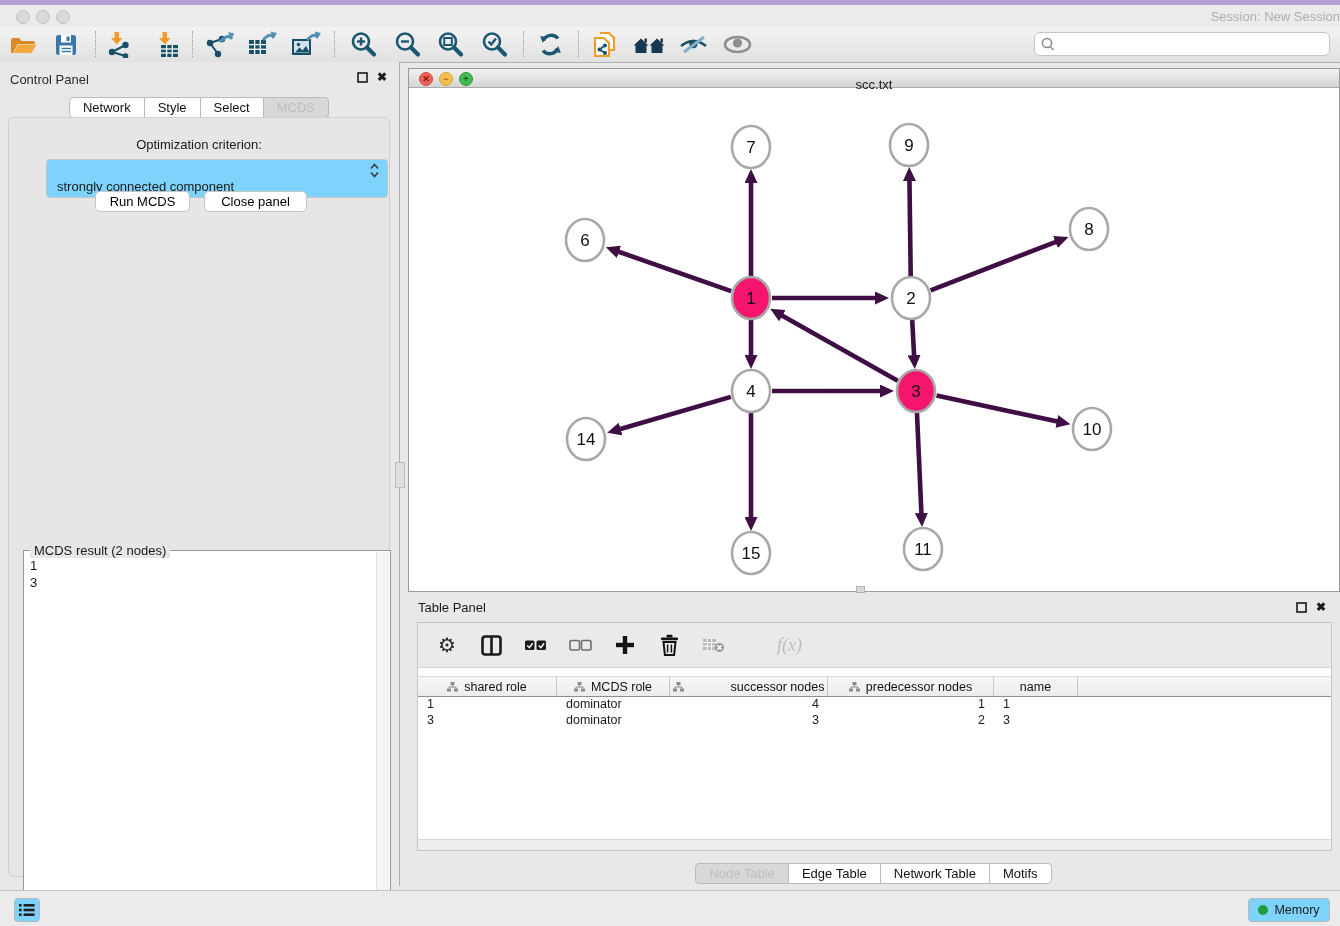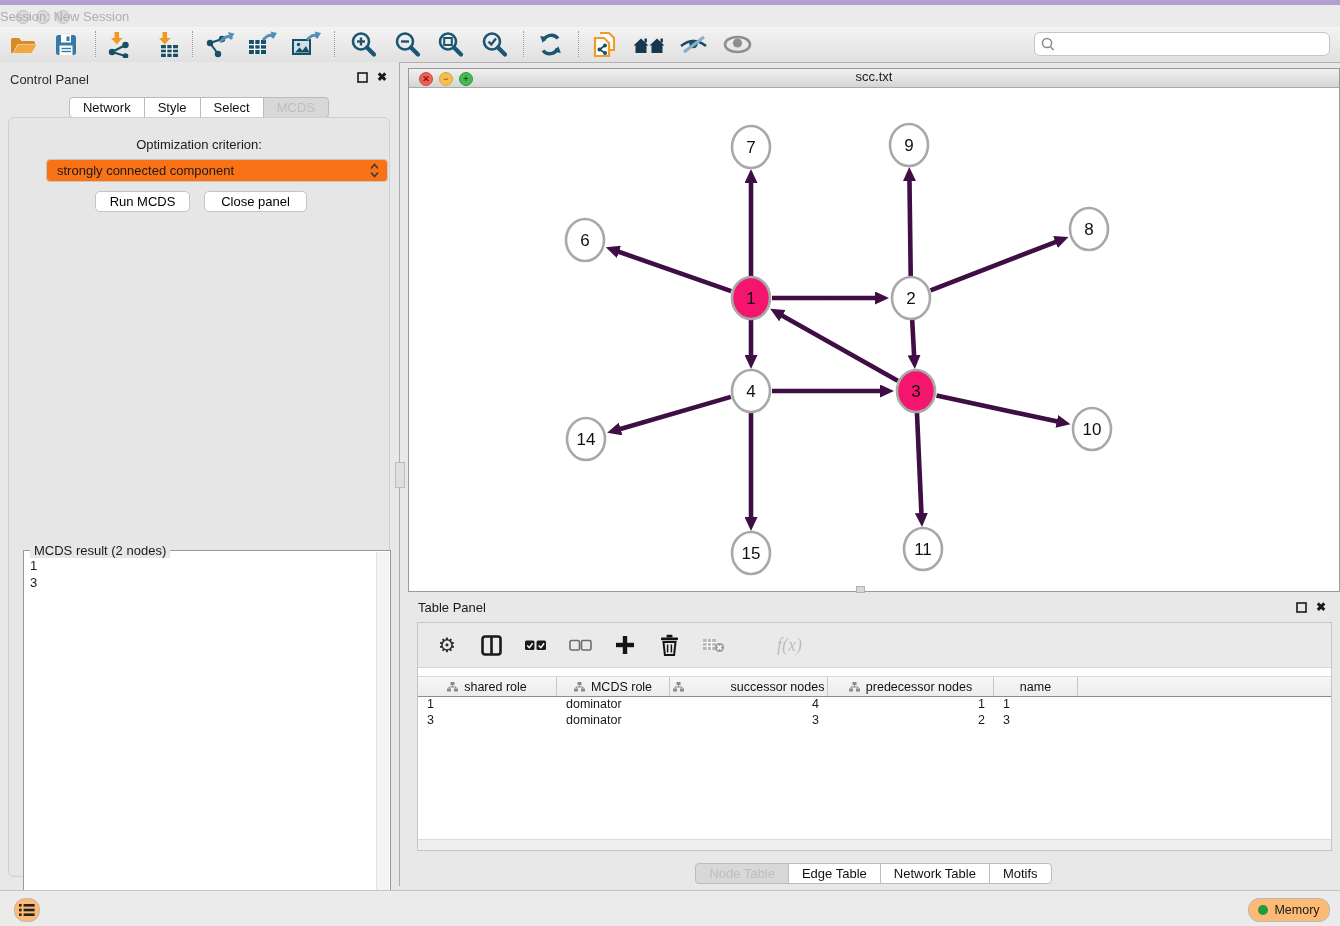--- a/index.html
+++ b/index.html
@@ -4,21 +4,21 @@
 <style>
   html,body{margin:0;padding:0;}
   .screen{position:relative;width:1340px;height:926px;background:#E9E8E9;
     font-family:"Liberation Sans",sans-serif;overflow:hidden;color:#1A1A1A;}
   
   .desktop-strip{position:absolute;left:0;top:0;width:1340px;height:5px;background:#B49FD0;}
   .titlebar{position:absolute;left:0;top:5px;width:1340px;height:22px;background:#ECEBEC;
     border-bottom:1px solid #D2D1D2;}
   .traffic{position:absolute;top:5px;width:12px;height:12px;border-radius:50%;}
   .t-inactive{background:#DBDADB;border:1px solid #C2C1C2;}
-  .win-title{position:absolute;left:0;right:0;top:4px;text-align:left;font-size:13px;color:#AFADAF;}
+  .win-title{position:absolute;left:0;right:0;top:4px;text-align:right;font-size:13px;color:#AFADAF;}
   
   .toolbar{position:absolute;left:0;top:27px;width:1340px;height:35px;
     background:linear-gradient(#F4F3F4,#E2E1E2);border-bottom:1px solid #B2B1B2;}
   .tool-btn{position:absolute;top:2px;width:36px;height:31px;display:flex;align-items:center;justify-content:center;}
   .tb-sep{position:absolute;top:4px;height:26px;width:0;border-left:1px dotted #9D9C9D;}
   .search-wrap{position:absolute;right:10px;top:5px;width:294px;height:22px;background:#FFF;
     border:1px solid #C7C6C7;border-radius:6px;display:flex;align-items:center;}
   .search-wrap input{border:none;outline:none;background:transparent;flex:1;font-size:13px;height:18px;
     font-family:"Liberation Sans",sans-serif;}
   
@@ -28,37 +28,37 @@
   .panel-icons{position:absolute;right:12px;top:9px;display:flex;gap:9px;align-items:center;}
   .tabs-row{position:absolute;left:0;width:100%;display:flex;justify-content:center;}
   .tab{height:19px;line-height:19px;padding:0 13px;font-size:13px;background:#FFF;
     border:1px solid #BCBBBC;margin-left:-1px;color:#111;}
   .tab:first-child{border-radius:4px 0 0 4px;}
   .tab:last-child{border-radius:0 4px 4px 0;}
   .tab.sel{background:#D9D8D9;color:#BFBEBF;}
   .cp-content{position:absolute;left:8px;top:55px;width:382px;height:760px;background:#E7E6E7;
     border:1px solid #D0CFD0;border-radius:6px;box-sizing:border-box;}
   .opt-label{position:absolute;left:0;width:100%;top:19px;text-align:center;font-size:13px;}
-  .combo{position:absolute;left:37px;top:41px;width:308px;height:21px;background:#f97316;
+  .combo{position:absolute;left:37px;top:41px;width:308px;height:21px;background:#7dd3fc;
     border:1px solid #C6C5C6;border-radius:4px;font-size:13px;display:flex;align-items:center;
-    padding:0 22px 0 10px;box-sizing:content-box;}
+    padding:16px 22px 0 10px;box-sizing:content-box;}
   .combo .chev{position:absolute;right:8px;top:3px;}
   .mac-btn{position:absolute;height:21px;background:#FFF;border:1px solid #C6C5C6;border-radius:5px;
     font-size:13px;display:flex;align-items:center;justify-content:center;font-family:"Liberation Sans",sans-serif;}
   .result-box{position:absolute;left:14px;top:432px;width:368px;height:378px;border:1px solid #9A999A;
     background:#FFF;box-sizing:border-box;}
   .result-legend{position:absolute;left:6px;top:-8px;background:#E7E6E7;padding:0 4px;font-size:13px;}
   .result-lines{position:absolute;left:6px;top:6px;font-size:13px;line-height:17px;}
   .result-scroll{position:absolute;right:1px;top:1px;bottom:1px;width:12px;background:#F4F4F4;border-left:1px solid #E0E0E0;}
   
   .net-window{position:absolute;left:408px;top:68px;width:932px;height:524px;background:#FFF;
     border:1px solid #9B9A9B;box-sizing:border-box;}
   .net-titlebar{position:absolute;left:0;top:0;right:0;height:18px;
     background:linear-gradient(#F2F1F2,#D6D5D6);border-bottom:1px solid #ABAAAB;}
-  .net-title{position:absolute;left:0;right:0;top:0;text-align:center;font-size:13px;color:#1A1A1A;}
+  .net-title{position:absolute;left:0;right:0;top:8px;text-align:center;font-size:13px;color:#1A1A1A;}
   .tl{position:absolute;top:2.5px;width:12px;height:12px;border-radius:50%;font-size:9px;font-weight:bold;
     display:flex;align-items:center;justify-content:center;}
   .tl-red{background:#EE6156;border:1px solid #CE4A41;color:#7E150F;}
   .tl-yellow{background:#F5BF4F;border:1px solid #D8A23C;color:#92631A;}
   .tl-green{background:#46B854;border:1px solid #2E9A3D;color:#14561C;}
   .net-canvas{position:absolute;left:0;top:18px;width:930px;height:504px;}
   .splitter-v{position:absolute;left:395px;top:462px;width:10px;height:26px;background:#E0DFE0;border:1px solid #BDBCBD;box-sizing:border-box;}
   .grip-h{position:absolute;left:856px;top:586px;width:9px;height:7px;background:#D9D8D9;border:1px solid #B3B2B3;box-sizing:border-box;}
   
   .table-panel{position:absolute;left:408px;top:596px;width:932px;height:290px;}
@@ -75,21 +75,21 @@
   .th{box-sizing:border-box;border-right:1px solid #C9C8C9;display:flex;align-items:center;
     justify-content:center;gap:6px;font-size:12.5px;color:#111;}
   .tbody{position:absolute;left:0;top:73px;right:0;}
   .tr{display:flex;height:16px;font-size:12.5px;}
   .td{box-sizing:border-box;padding:0 9px;line-height:16px;white-space:nowrap;overflow:hidden;}
   .td.r{text-align:right;}
   .tb-bottom{position:absolute;left:0;bottom:0;right:0;height:10px;background:#EFEEEF;border-top:1px solid #DCDBDC;}
   .tp-tabs{position:absolute;left:0;width:100%;top:267px;display:flex;justify-content:center;}
   
   .statusbar{position:absolute;left:0;top:890px;width:1340px;height:36px;background:#ECEBEC;border-top:1px solid #C6C5C6;}
-  .status-btn{position:absolute;top:7px;height:24px;background:#fdba74;border:1px solid #B9B8B9;border-radius:11px;
+  .status-btn{position:absolute;top:7px;height:24px;background:#7dd3fc;border:1px solid #B9B8B9;border-radius:4px;
     display:flex;align-items:center;justify-content:center;gap:6px;font-size:12.5px;box-sizing:border-box;}
   .dot{width:10px;height:10px;border-radius:50%;}
   .icon-x{font-size:12px;font-weight:bold;color:#1A1A1A;line-height:1;}
 </style>
 </head>
 <body>
 
 <div class="screen">
 
   <div class="desktop-strip"></div>

